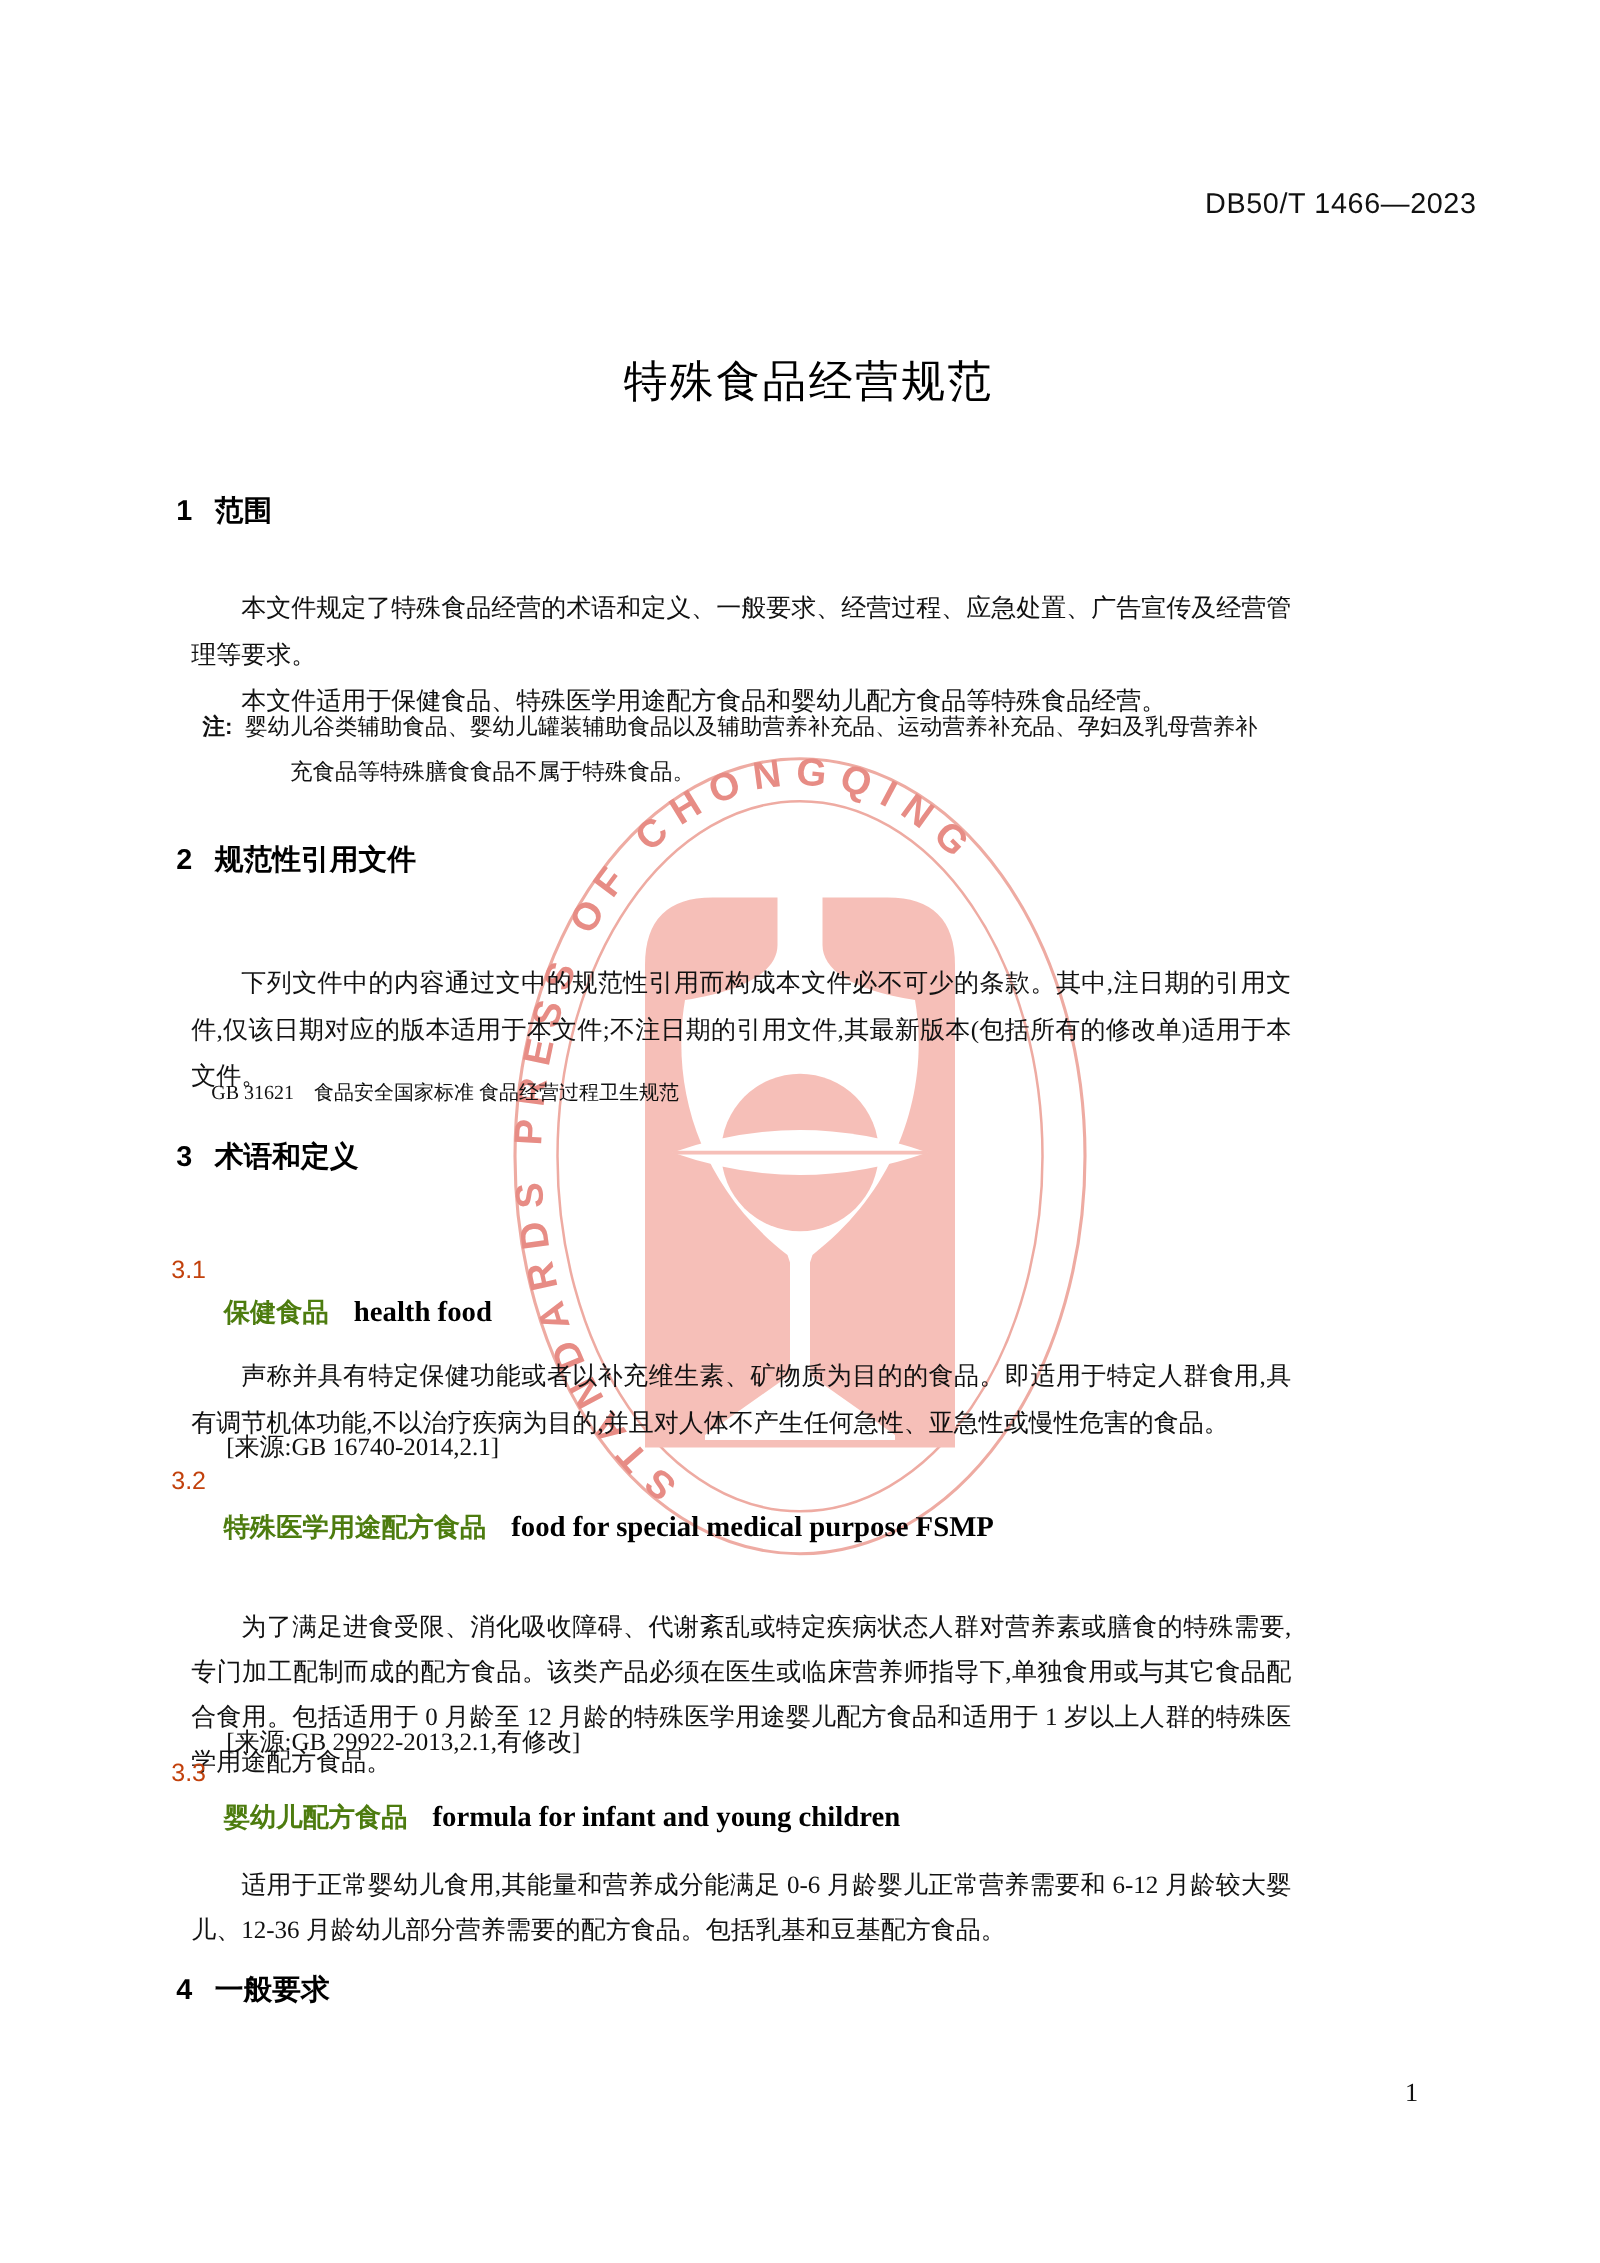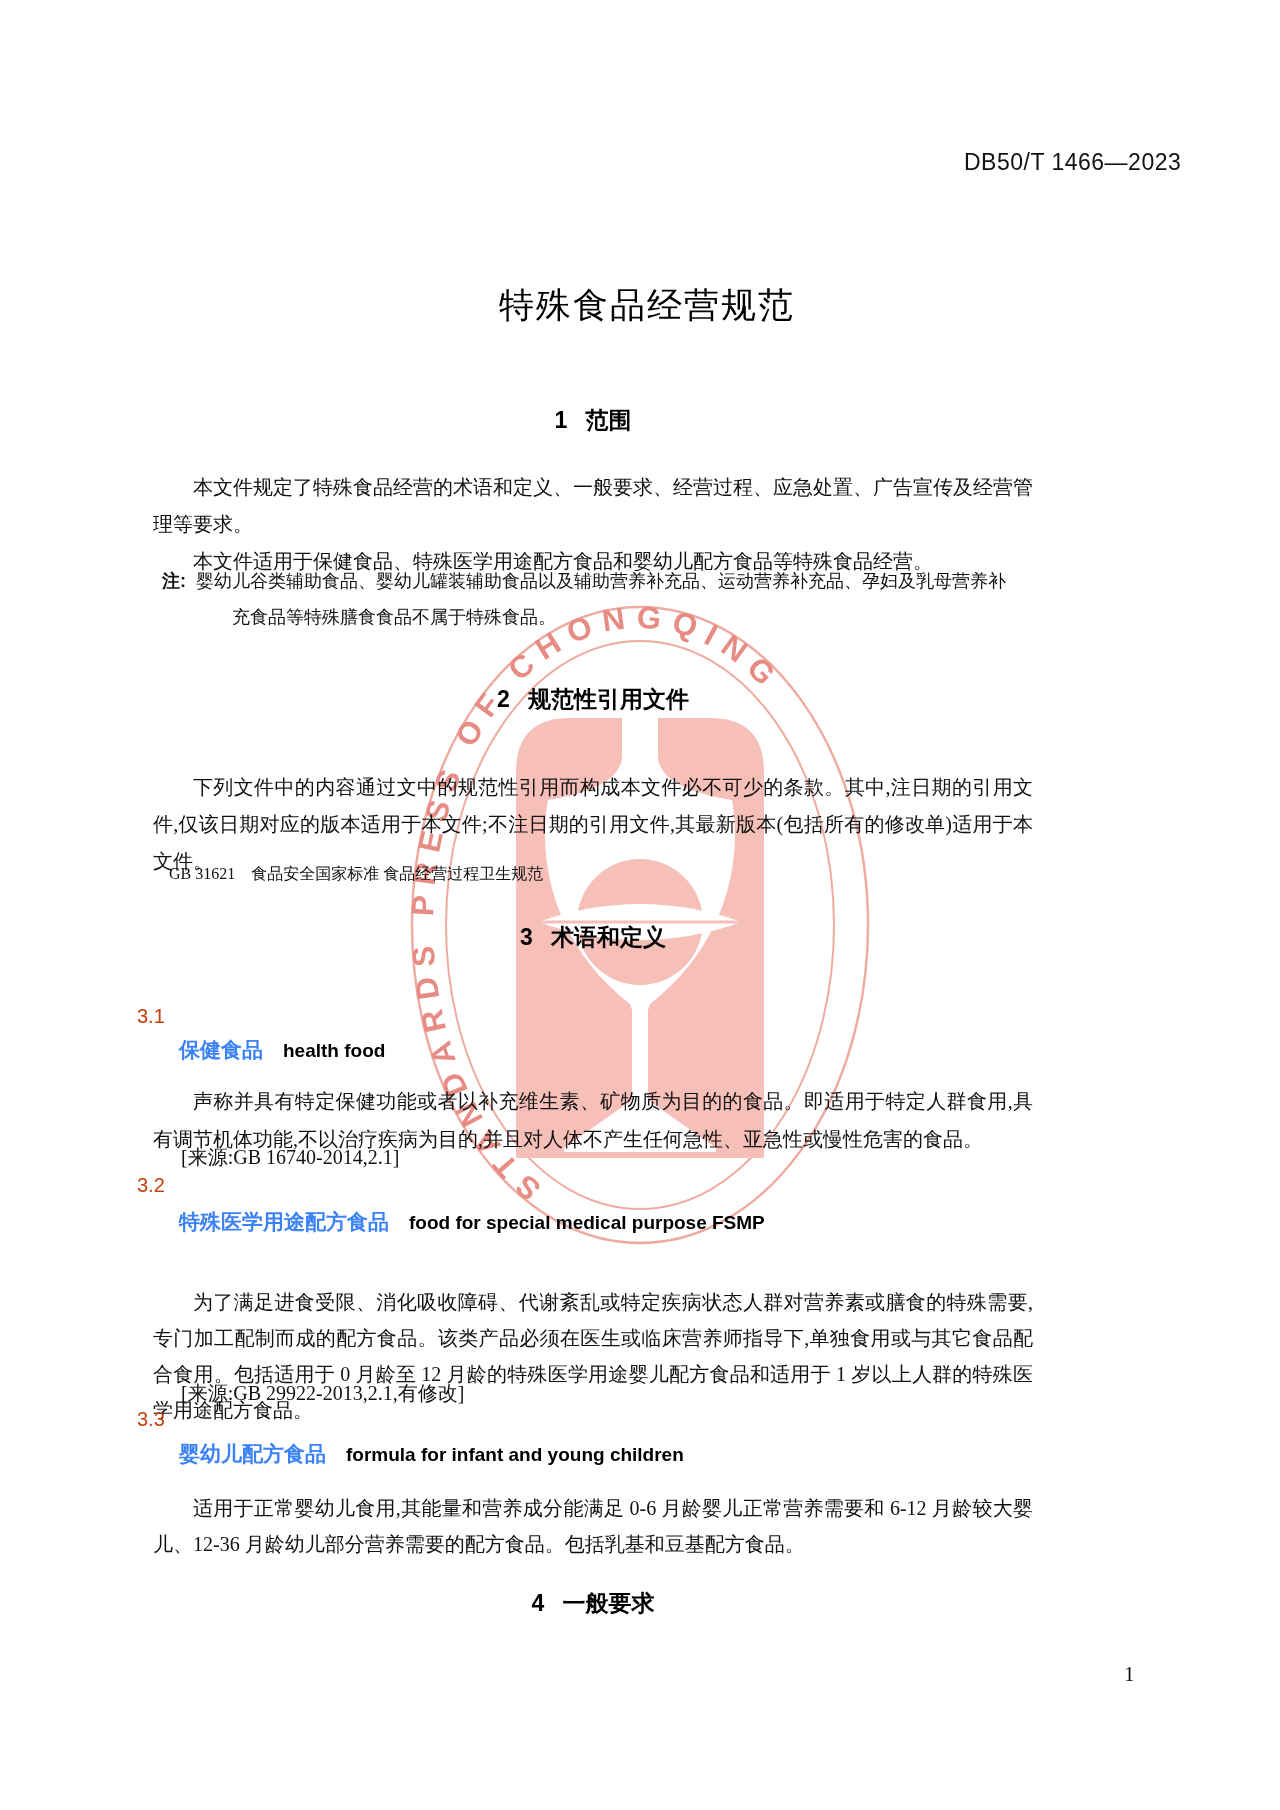--- a/index.html
+++ b/index.html
@@ -15,37 +15,37 @@
   .content{position:absolute;left:0;top:0;width:1280px;height:1810px;z-index:1;padding-left:14px;}
   .abs{position:absolute;}
 
   .doc-code{left:964px;top:149px;font-family:"Liberation Sans","DejaVu Sans",sans-serif;
             font-size:23px;font-weight:500;letter-spacing:0.5px;color:#111;}
   .doc-title{left:0;right:0;top:282px;text-align:center;
              font-family:"Liberation Sans","DejaVu Sans",sans-serif;
              font-size:35px;font-weight:normal;letter-spacing:2px;color:#000;}
 
   .h{left:137px;width:880px;font-family:"Liberation Sans","DejaVu Sans",sans-serif;
-     font-size:23px;font-weight:bold;color:#000;margin:16px;text-align:center;}
+     font-size:23px;font-weight:bold;color:#000;margin:4px;}
   .h .hnum{margin-right:18px;}
 
   .body-p{left:137px;width:880px;font-size:20px;line-height:37px;margin:16px;
           text-align:justify;text-indent:2em;color:#111;}
   .one-line{text-align:left;}
   .note{left:137px;width:880px;font-size:18px;line-height:36px;margin:0;
         padding-left:95px;text-indent:-70px;box-sizing:border-box;color:#111;}
   .note-label{font-family:"Liberation Sans","DejaVu Sans",sans-serif;font-weight:bold;margin-right:10px;}
   .ref-line{left:137px;width:880px;font-size:16px;margin:0;text-indent:2em;white-space:pre-wrap;color:#111;}
 
   .clause-num{left:137px;font-family:"Liberation Sans","DejaVu Sans",sans-serif;
               font-size:20px;color:#c2410c;margin:0;}
   .term{left:137px;width:880px;margin:0;padding-left:42px;box-sizing:border-box;}
-  .term-zh{font-family:"Liberation Sans","DejaVu Sans",sans-serif;font-weight:bold;font-size:21px;color:#3b82f6;}
-  .term-en{font-family:Liberation Sans, sans-serif;font-weight:bold;
-           font-size:19px;margin-left:20px;color:#000;}
+  .term-zh{font-family:"Liberation Sans","DejaVu Sans",sans-serif;font-weight:bold;font-size:21px;color:#4d7c0f;}
+  .term-en{font-family:Liberation Serif, serif;font-weight:bold;
+           font-size:23px;margin-left:20px;color:#000;}
   .src-line{left:137px;width:880px;font-size:20px;margin:4px;text-indent:2em;color:#111;}
   .page-num{left:1124px;top:1662px;font-size:21px;color:#111;}
 </style>
 </head>
 <body>
 
 <div class="page">
 
   <svg class="wm" width="1280" height="1810" viewBox="0 0 1280 1810" aria-hidden="true">
     <g opacity="0.92">

